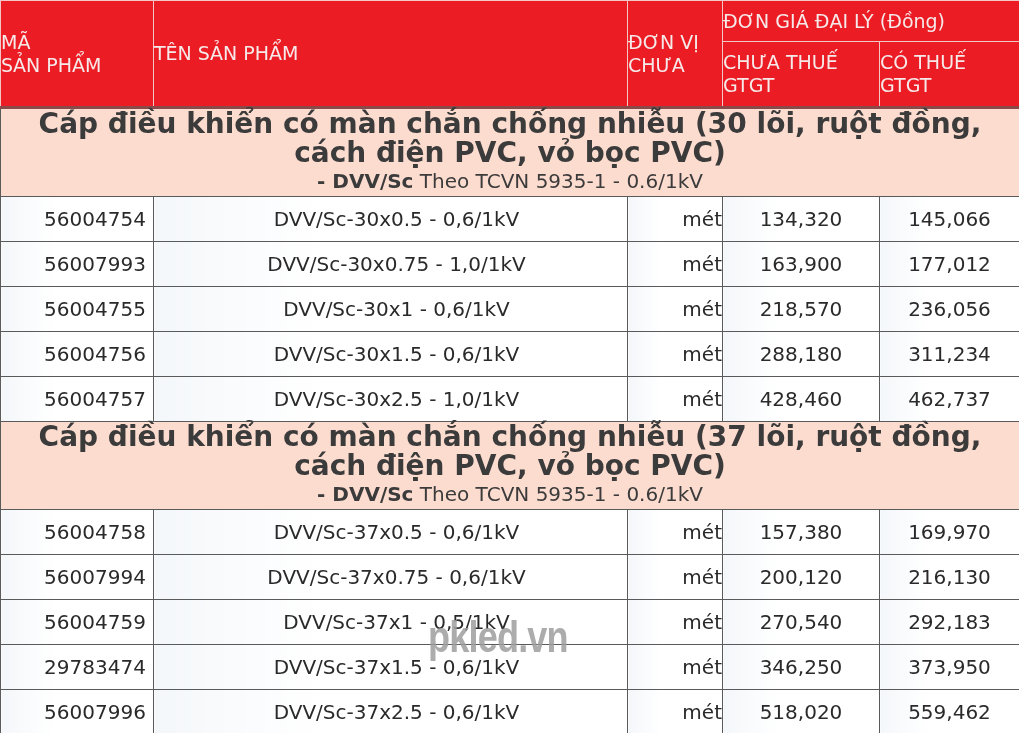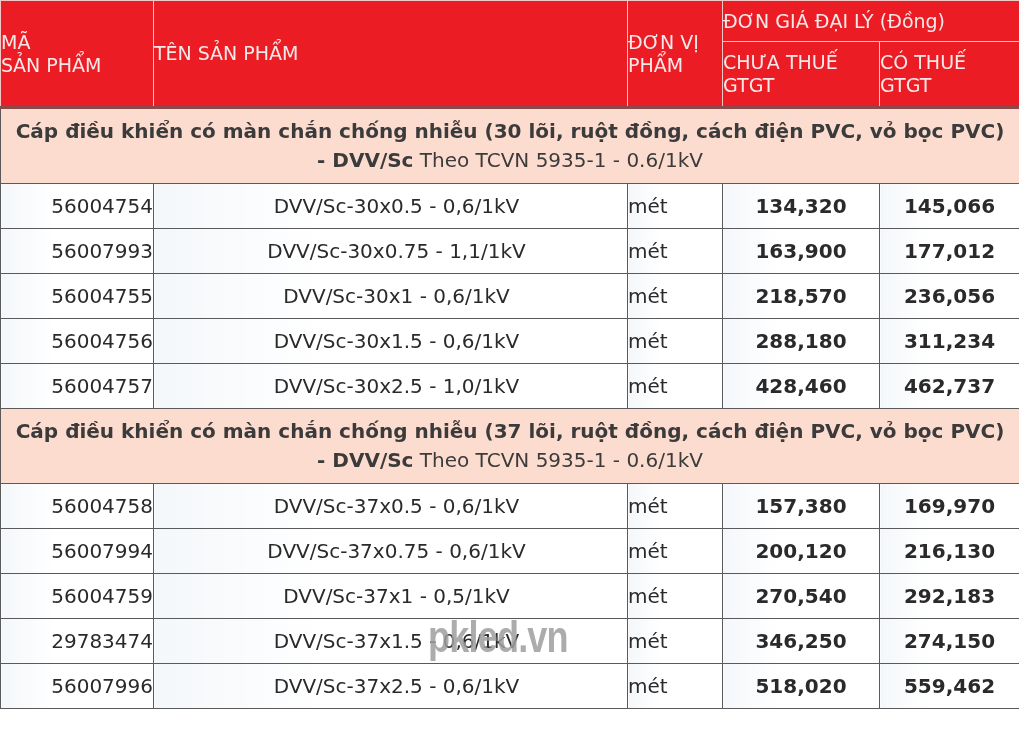--- a/index.html
+++ b/index.html
@@ -26,28 +26,28 @@
 
   .price-table td {
     border: 1.5px solid #5a5a5a; font-size: 20px; color: #2a2a2a;
     height: 44px; padding: 0; vertical-align: middle;
     background: linear-gradient(90deg, #f4f7fa 0%, #ffffff 35%, #ffffff 100%);
   }
   .price-table tr.group-row td {
     background: #fddcd0; height: 74px; text-align: center; color: #3b3b3b;
     border: 1.5px solid #5a5a5a; line-height: 29px;
   }
-  .group-title { font-weight: bold; font-size: 20px; display: block; }
+  .group-title { font-weight: bold; font-size: 28px; display: block; }
   .group-sub { font-size: 20px; display: block; }
   .group-sub .bold { font-weight: bold; margin-top: 33px; }
 
-  td.code { text-align: right; padding-left: 36px; }
+  td.code { text-align: center; padding-left: 36px; }
   td.name { text-align: center; padding-left: 12px; }
-  td.unit { text-align: left; }
-  td.price { text-align: center; font-weight: bold; }
+  td.unit { text-align: right; }
+  td.price { text-align: center; }
 
   .watermark {
     position: absolute; left: 428px; top: 612px;
     font-family: "Liberation Sans", sans-serif; font-weight: bold;
     font-size: 44px; color: #9e9e9e; opacity: 0.85; letter-spacing: -1px;
     transform: scaleX(0.82); transform-origin: left center; pointer-events: none;
   }
 </style>
 </head>
 <body>
@@ -62,21 +62,21 @@
   </colgroup>
   <thead>
     <tr class="h1">
       <th rowspan="2" class="span2">
         <span>MÃ</span><br>
         <span>SẢN PHẨM</span>
       </th>
       <th rowspan="2" class="span2">TÊN SẢN PHẨM</th>
       <th rowspan="2" class="span2">
         <span>ĐƠN VỊ</span><br>
-        <span>PHẨM</span>
+        <span>CHƯA</span>
       </th>
       <th colspan="2">ĐƠN GIÁ ĐẠI LÝ (Đồng)</th>
     </tr>
     <tr class="h2">
       <th>
         <span>CHƯA THUẾ</span><br>
         <span>GTGT</span>
       </th>
       <th>
         <span>CÓ THUẾ</span><br>
@@ -94,21 +94,21 @@
     </tr>
     <tr>
       <td class="code">56004754</td>
       <td class="name">DVV/Sc-30x0.5 - 0,6/1kV</td>
       <td class="unit">mét</td>
       <td class="price">134,320</td>
       <td class="price">145,066</td>
     </tr>
     <tr>
       <td class="code">56007993</td>
-      <td class="name">DVV/Sc-30x0.75 - 1,1/1kV</td>
+      <td class="name">DVV/Sc-30x0.75 - 1,0/1kV</td>
       <td class="unit">mét</td>
       <td class="price">163,900</td>
       <td class="price">177,012</td>
     </tr>
     <tr>
       <td class="code">56004755</td>
       <td class="name">DVV/Sc-30x1 - 0,6/1kV</td>
       <td class="unit">mét</td>
       <td class="price">218,570</td>
       <td class="price">236,056</td>
@@ -153,21 +153,21 @@
       <td class="name">DVV/Sc-37x1 - 0,5/1kV</td>
       <td class="unit">mét</td>
       <td class="price">270,540</td>
       <td class="price">292,183</td>
     </tr>
     <tr>
       <td class="code">29783474</td>
       <td class="name">DVV/Sc-37x1.5 - 0,6/1kV</td>
       <td class="unit">mét</td>
       <td class="price">346,250</td>
-      <td class="price">274,150</td>
+      <td class="price">373,950</td>
     </tr>
     <tr>
       <td class="code">56007996</td>
       <td class="name">DVV/Sc-37x2.5 - 0,6/1kV</td>
       <td class="unit">mét</td>
       <td class="price">518,020</td>
       <td class="price">559,462</td>
     </tr>
   </tbody>
 </table>

